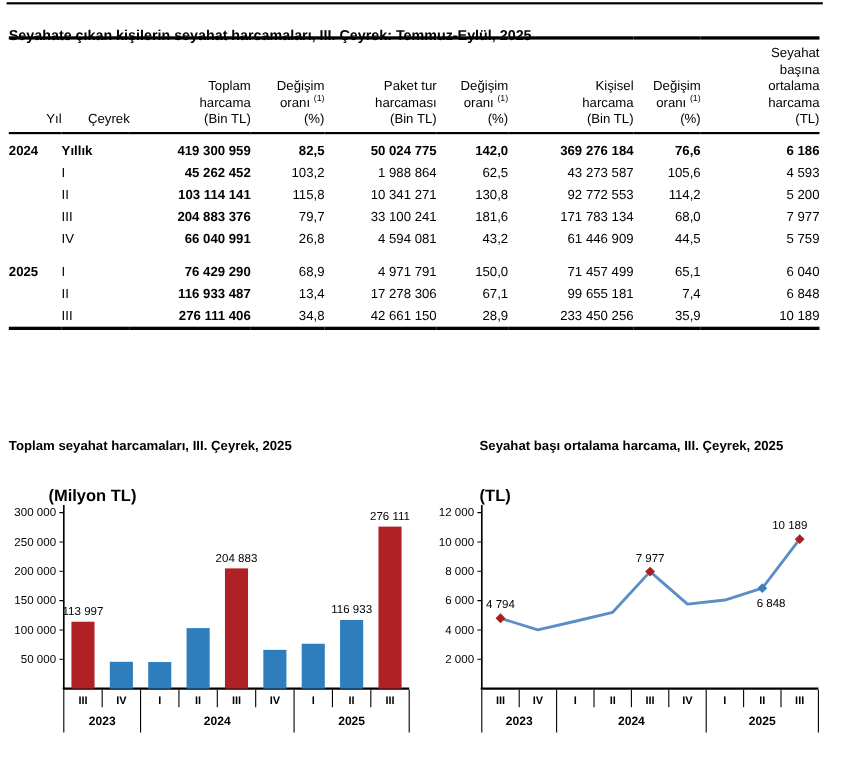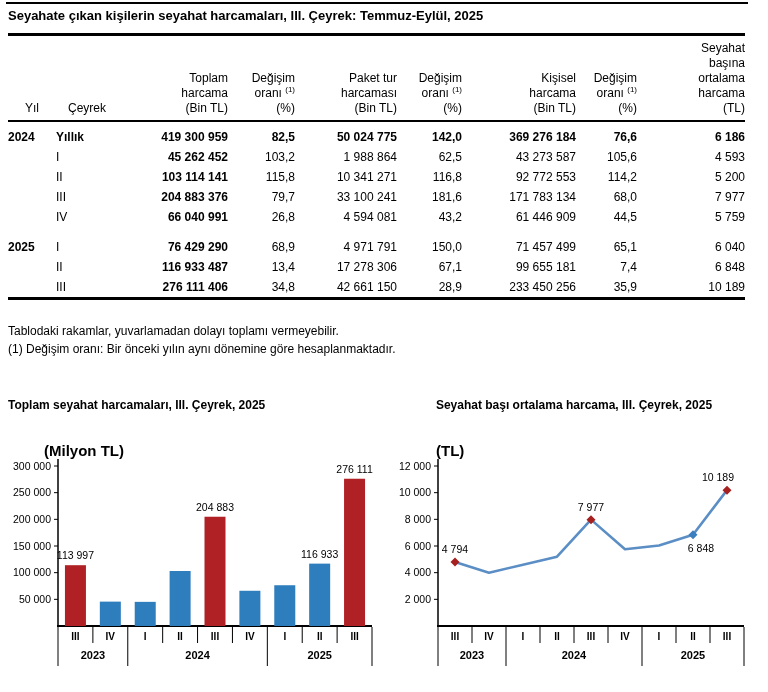--- a/index.html
+++ b/index.html
@@ -1,22 +1,22 @@
 <!DOCTYPE html>
 <html><head>
 <meta charset="utf-8">
 <style>
   html,body{margin:0;padding:0;background:#fff;}
   body{width:768px;height:692px;font-family:"Liberation Sans",sans-serif;color:#000;-webkit-font-smoothing:antialiased;}
   .page{position:relative;width:768px;height:692px;background:#fff;overflow:hidden;}
   .top-rule{position:absolute;top:2px;left:6px;width:742px;height:2px;background:#000;}
-  .page-title{position:absolute;top:8px;left:8px;font-size:13px;font-weight:bold;margin:0;white-space:nowrap;}
+  .page-title{position:absolute;top:24px;left:8px;font-size:13px;font-weight:bold;margin:0;white-space:nowrap;}
   table.main{position:absolute;top:33px;left:8px;width:737px;border-collapse:collapse;border-top:3px solid #000;border-bottom:3px solid #000;font-size:12px;table-layout:fixed;}
   table.main thead th{vertical-align:bottom;font-weight:normal;text-align:right;padding:5px 0 4px 0;line-height:15px;}
-  table.main thead th.left{text-align:center;}
+  table.main thead th.left{text-align:right;}
   table.main thead tr{border-bottom:2px solid #000;}
   table.main sup{font-size:8px;line-height:0;}
   table.main td{height:20px;padding:0;text-align:right;vertical-align:middle;font-size:12px;}
   table.main td.left{text-align:left;}
   table.main td.b{font-weight:bold;}
   table.main tr.gap td{padding-top:10px;}
   table.main tr.first td{padding-top:5px;}
   .footnotes{position:absolute;top:322px;left:8px;font-size:12px;line-height:18px;}
   .charts{position:absolute;top:398px;left:8px;width:752px;display:flex;}
   .chart{position:relative;}
@@ -81,21 +81,21 @@
           <td>43 273 587</td>
           <td>105,6</td>
           <td>4 593</td>
         </tr>
         <tr>
           <td class="left"></td>
           <td class="left">II</td>
           <td class="b">103 114 141</td>
           <td>115,8</td>
           <td>10 341 271</td>
-          <td>116,8</td>
+          <td>130,8</td>
           <td>92 772 553</td>
           <td>114,2</td>
           <td>5 200</td>
         </tr>
         <tr>
           <td class="left"></td>
           <td class="left">III</td>
           <td class="b">204 883 376</td>
           <td>79,7</td>
           <td>33 100 241</td>
@@ -144,24 +144,20 @@
           <td>34,8</td>
           <td>42 661 150</td>
           <td>28,9</td>
           <td>233 450 256</td>
           <td>35,9</td>
           <td>10 189</td>
         </tr>
       </tbody>
   </table>
 
-  <div class="footnotes">
-    <div>Tablodaki rakamlar, yuvarlamadan dolayı toplamı vermeyebilir.</div>
-    <div>(1) Değişim oranı: Bir önceki yılın aynı dönemine göre hesaplanmaktadır.</div>
-  </div>
 
   <div class="charts">
     <div class="chart left">
       <div class="chart-title">Toplam seyahat harcamaları, III. Çeyrek, 2025</div>
       <div class="unit-label">(Milyon TL)</div>
       <svg id="chart0" width="372" height="218">
           <line x1="50" y1="3" x2="50" y2="170" stroke="#000" stroke-width="1.5"></line>
           <line x1="46" y1="10" x2="50" y2="10" stroke="#000" stroke-width="1"></line>
           <text x="43" y="13.5" text-anchor="end" font-size="10.5" font-family="&quot;Liberation Sans&quot;,sans-serif" font-weight="normal" fill="#000">300 000</text>
           <line x1="46" y1="36.66666666666666" x2="50" y2="36.66666666666666" stroke="#000" stroke-width="1"></line>

